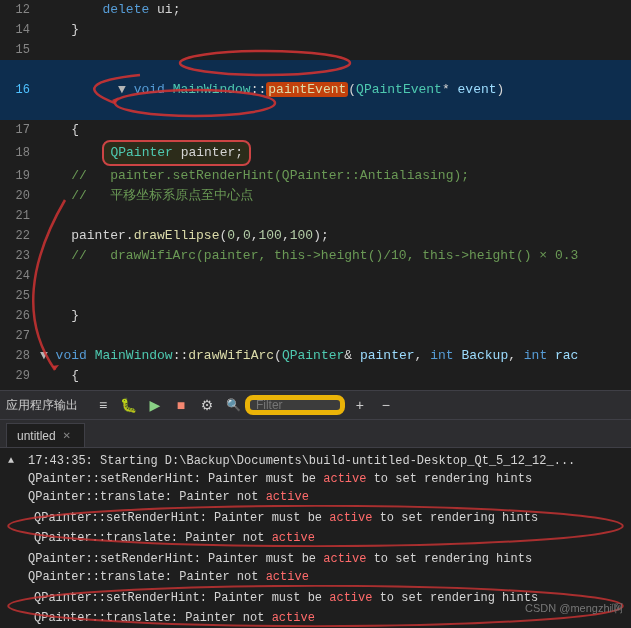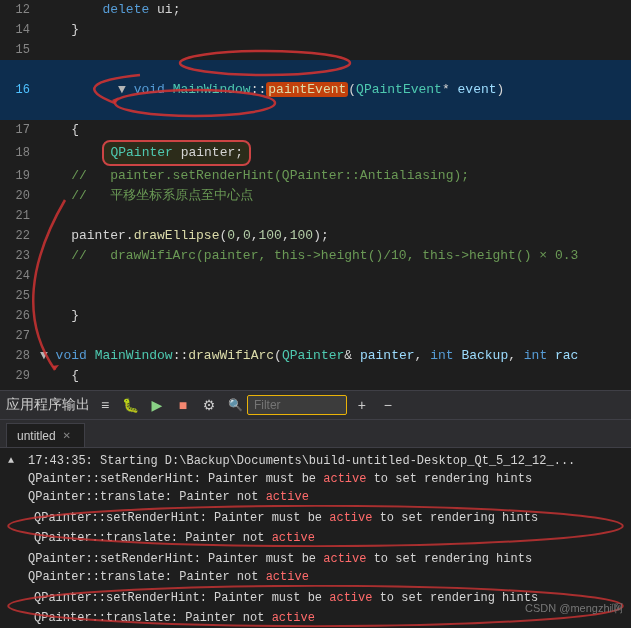--- a/index.html
+++ b/index.html
@@ -81,47 +81,47 @@
       align-items: center;
       border-top: 1px solid #3f3f46;
       border-bottom: 1px solid #3f3f46;
       padding: 0 6px;
       gap: 4px;
     }
 
     .toolbar-label {
       color: #cccccc;
       font-family: sans-serif;
-      font-size: 14px;
-      margin-right: 0;
+      font-size: 12px;
+      margin-right: 10px;
     }
 
     .toolbar-btn {
       width: 22px;
       height: 22px;
       background: transparent;
       border: none;
       cursor: pointer;
       display: flex;
       align-items: center;
       justify-content: center;
       color: #cccccc;
       font-size: 14px;
       border-radius: 3px;
     }
 
     .toolbar-filter {
       background: #3c3c3c;
-      border: 1px solid #eab308;
+      border: 5px solid #eab308;
       color: #ccc;
       font-size: 12px;
       padding: 2px 6px;
       width: 100px;
       height: 20px;
-      border-radius: 2px;
+      border-radius: 8px;
     }
 
     .toolbar-btn-green {
       color: #89d185;
     }
     .toolbar-btn-red {
       color: #f48771;
     }
 
     

